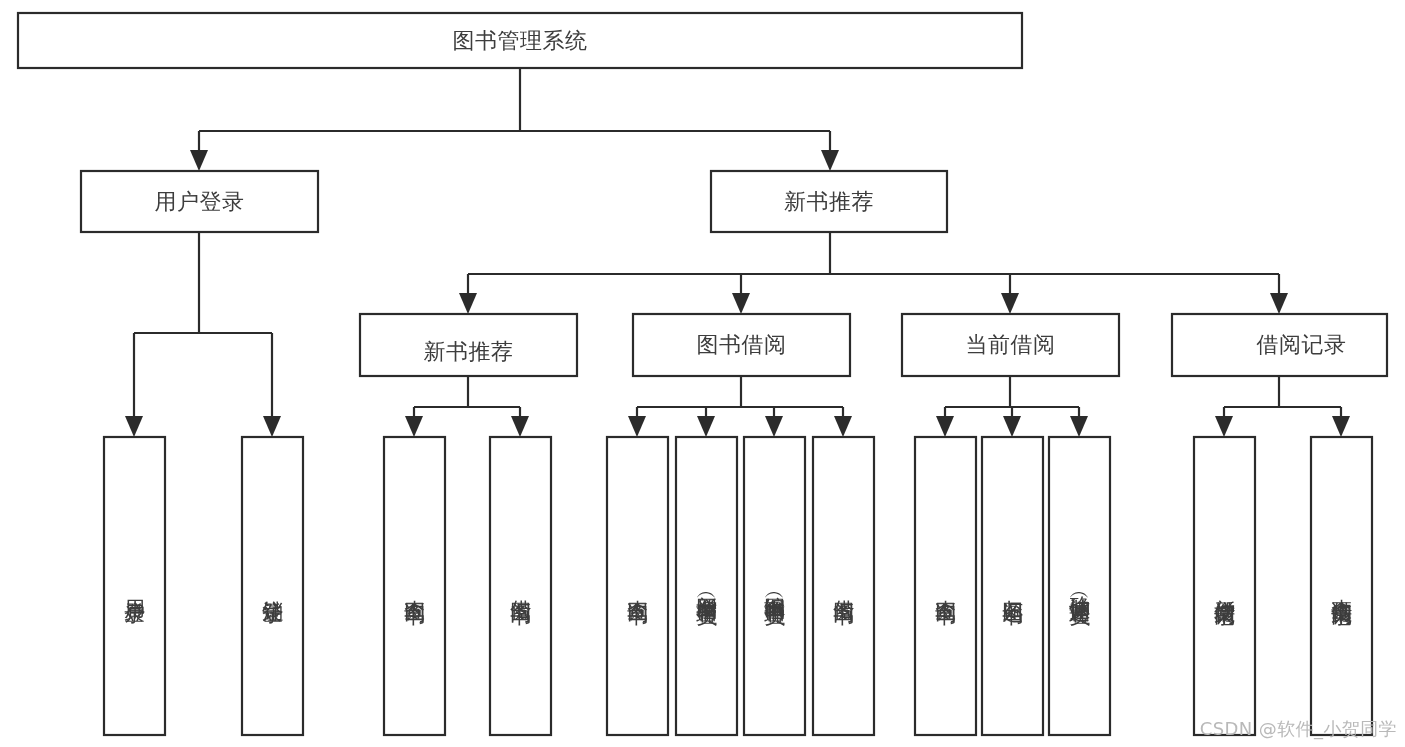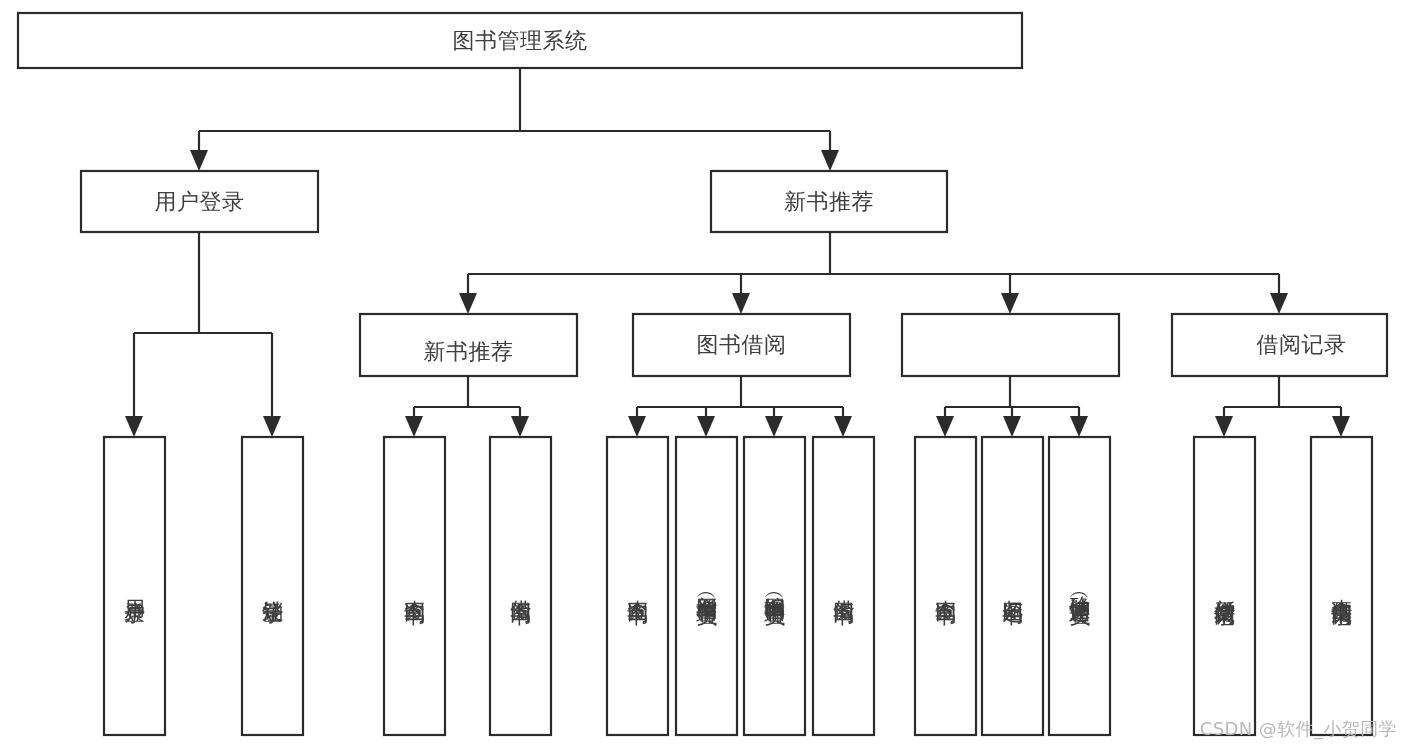--- a/index.html
+++ b/index.html
@@ -190,20 +190,23 @@
   <div class="horiz-text-wrap" style="left:711px; top:171px; width:236px; height:61px;">
     <span class="horiz-text">新书推荐</span>
   </div>
 
   <div class="horiz-text-wrap" style="left:360px; top:314px; width:217px; height:76px;">
     <span class="horiz-text">新书推荐</span>
   </div>
   <div class="horiz-text-wrap" style="left:633px; top:314px; width:217px; height:62px;">
     <span class="horiz-text">图书借阅</span>
   </div>
+  <div class="horiz-text-wrap" style="left:902px; top:314px; width:217px; height:62px;">
+    <span class="horiz-text">当前借阅</span>
+  </div>
   <div class="horiz-text-wrap" style="left:1172px; top:314px; width:259px; height:62px;">
     <span class="horiz-text">借阅记录</span>
   </div>
 
   <div class="vert-text-wrap" style="left:104px; top:437px; width:61px; height:298px;">
     <span class="vert-text">用户登录</span>
   </div>
   <div class="vert-text-wrap" style="left:242px; top:437px; width:61px; height:298px;">
     <span class="vert-text">注销登录</span>
   </div>

